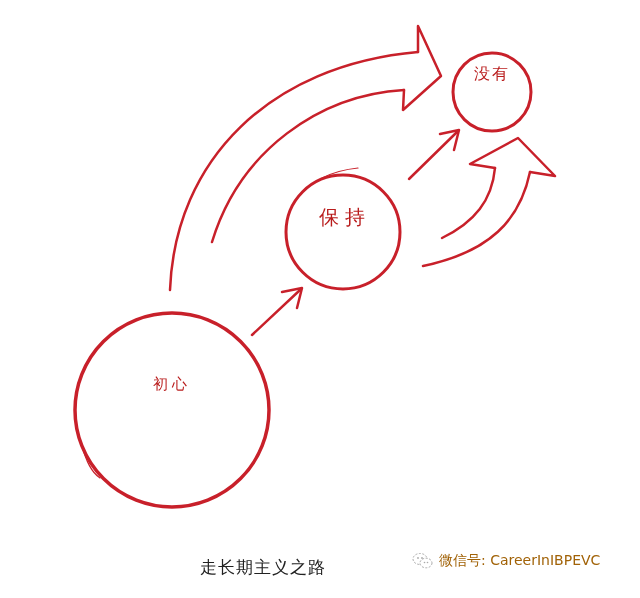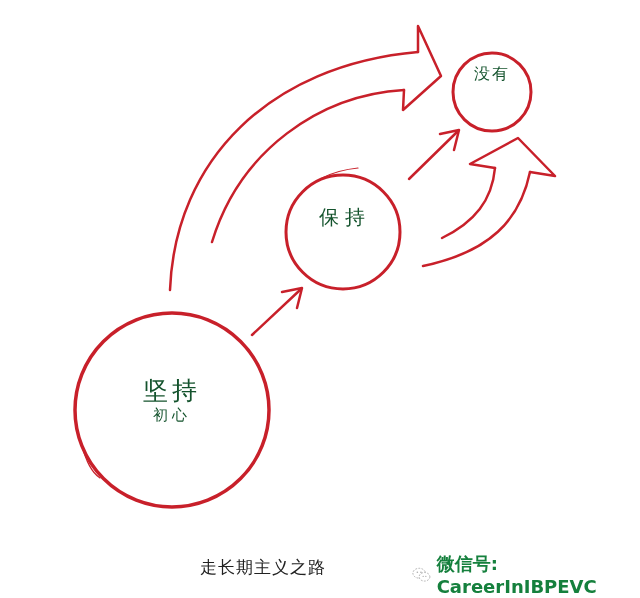--- a/index.html
+++ b/index.html
@@ -1,29 +1,29 @@
 <!DOCTYPE html>
 <html><head>
 <meta charset="utf-8">
 <style>
   html, body { margin: 0; padding: 0; background: #ffffff; }
   body { width: 640px; height: 598px; position: relative; overflow: hidden;
          font-family: "DejaVu Sans", sans-serif; }
   .canvas { position: absolute; left: 0; top: 0; width: 640px; height: 598px; }
-  .node-label { position: absolute; text-align: center; color: #14532d;
+  .node-label { position: absolute; text-align: center; color: #b91c1c;
                 font-family: "DejaVu Sans", sans-serif; line-height: 1.25; }
   .node-label span { display: block; }
   #label-large { left: 112px; top: 375px; width: 120px; font-size: 25px; letter-spacing: 4px; }
   #label-large .l2 { font-size: 15px; }
   #label-mid { left: 300px; top: 205px; width: 90px; font-size: 20px; letter-spacing: 6px; }
   #label-small { left: 452px; top: 64px; width: 80px; font-size: 16px; letter-spacing: 2px; }
   .caption { position: absolute; left: 200px; top: 556px; font-size: 17px; color: #222;
              font-family: "DejaVu Serif", serif; letter-spacing: 1px; }
   .watermark { position: absolute; left: 412px; top: 552px; display: flex; align-items: center;
-               color: #15803d; font-size: 18px; font-weight: bold; }
+               color: #a16207; font-size: 14px; }
   .watermark svg { margin-right: 5px; }
 </style>
 </head>
 <body>
 
 <svg class="canvas" viewBox="0 0 640 598" xmlns="http://www.w3.org/2000/svg">
   <g fill="none" stroke="#c8202a" stroke-linecap="round" stroke-linejoin="round">
 
     <g>
       <circle cx="172" cy="410" r="97" stroke-width="3.5"></circle>
@@ -57,21 +57,20 @@
 
     <g>
       <path d="M 423 266 C 490 252 520 220 530 172" stroke-width="2.5"></path>
       <path d="M 442 238 C 475 222 492 200 495 168" stroke-width="2.5"></path>
       <path d="M 495 168 L 470 164 L 518 138 L 555 176 L 530 172" stroke-width="2.5"></path>
     </g>
   </g>
 </svg>
 
 <div class="node-label" id="label-large">
-  <span>坚持</span>
   <span class="l2">初心</span>
 </div>
 
 <div class="node-label" id="label-mid">
   <span>保持</span>
 </div>
 
 <div class="node-label" id="label-small">
   <span>没有</span>
 </div>

